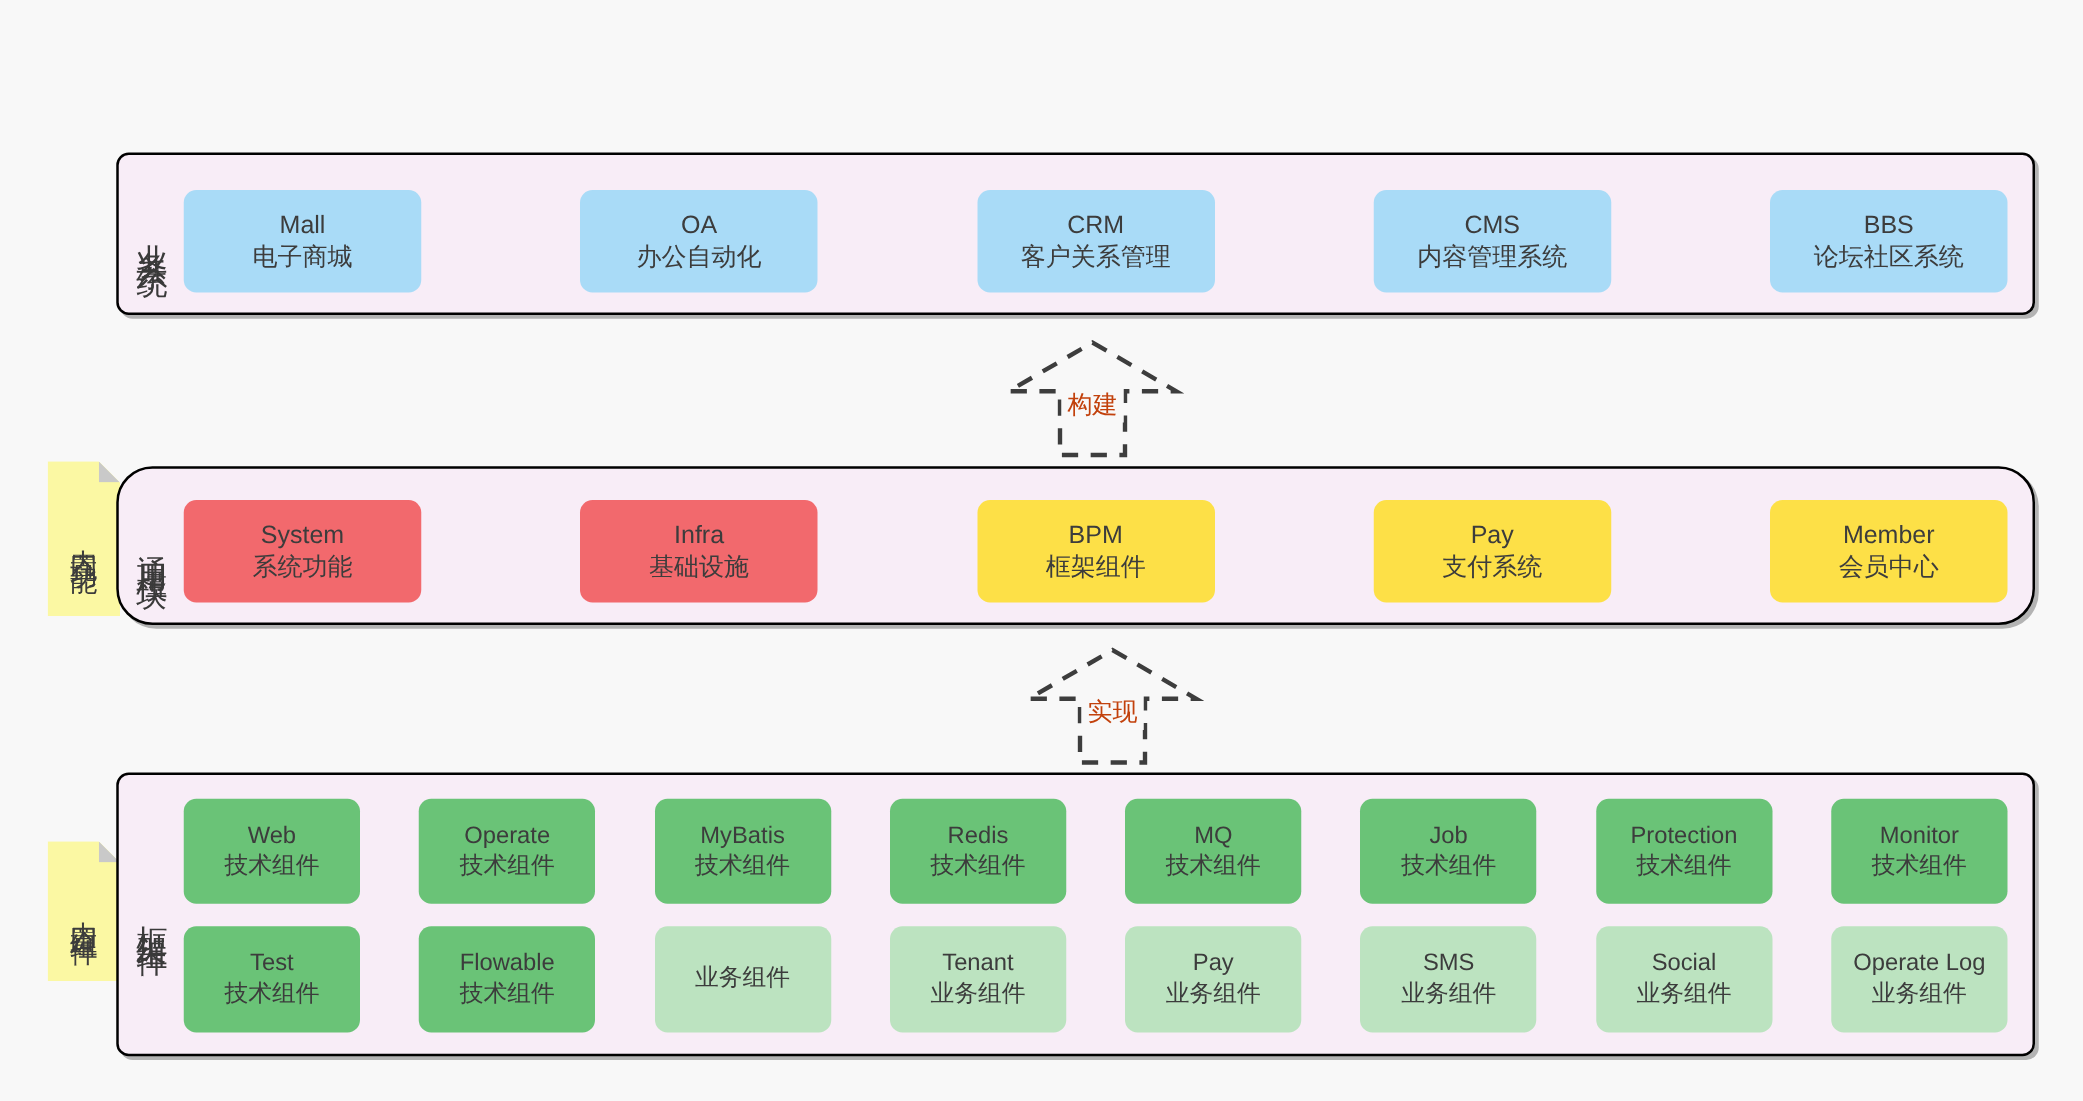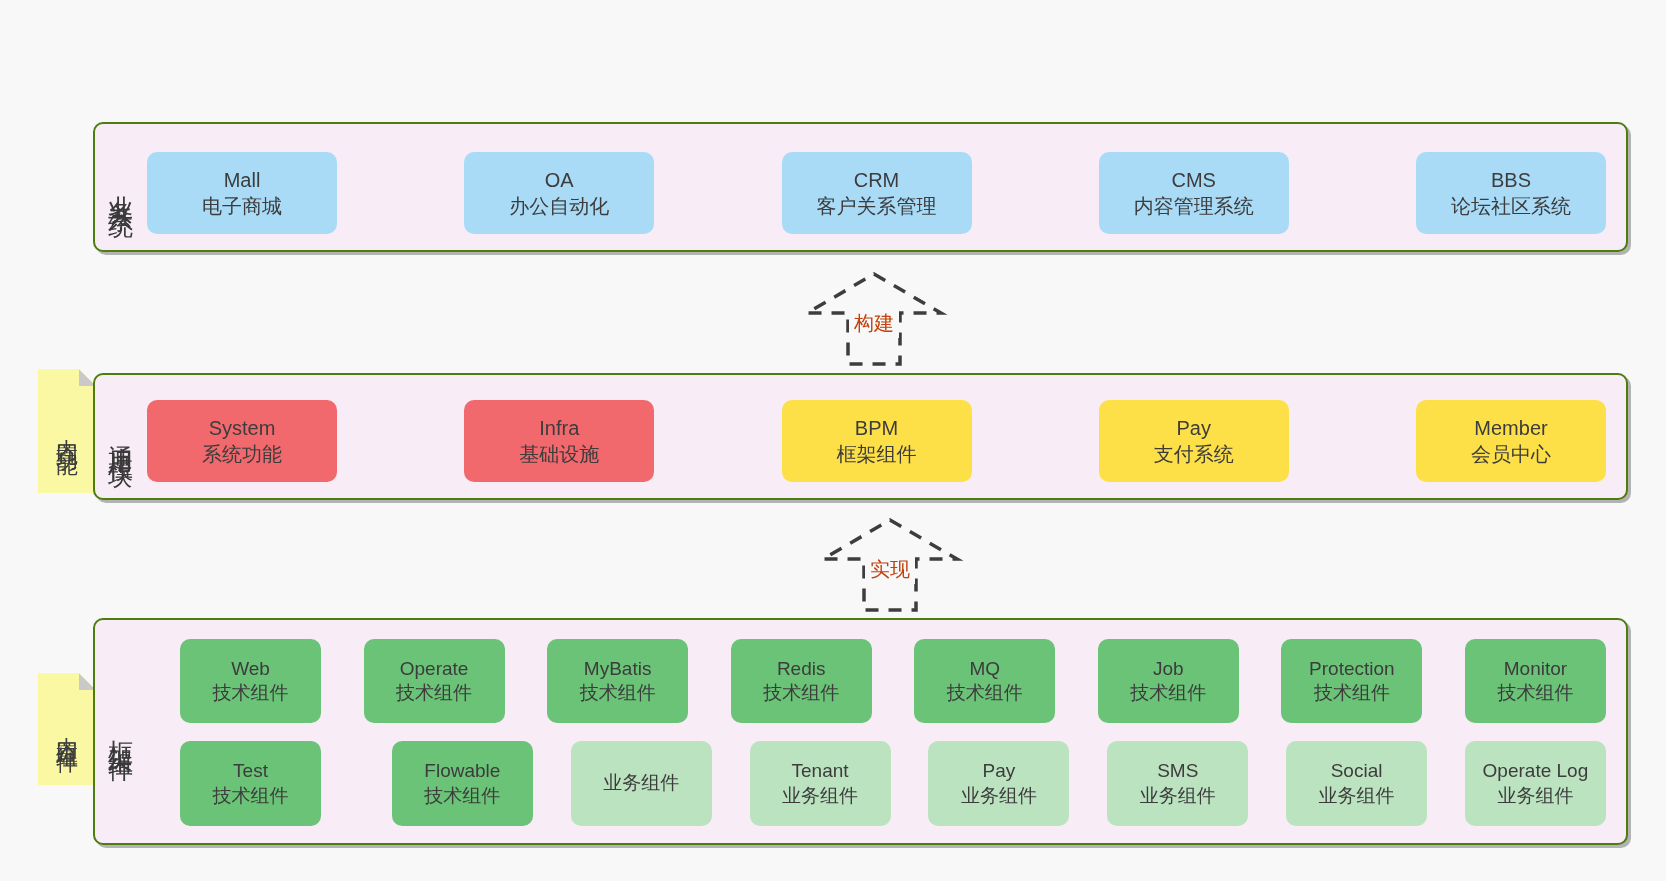--- a/index.html
+++ b/index.html
@@ -5,26 +5,26 @@
   html,body{margin:0;padding:0;}
   body{
     width:1666px;height:881px;position:relative;overflow:hidden;
     background:#f8f8f8;
     font-family:"Liberation Sans","DejaVu Sans",sans-serif;
     color:#3c3c3c;
   }
   
   .panel{
     position:absolute;left:93px;width:1535px;box-sizing:border-box;
-    background:#f8edf7;border:2px solid #4d7c0f;border-radius:10px;
+    background:#f8edf7;border:2px solid #000000;border-radius:10px;
     box-shadow:3px 3px 0 rgba(0,0,0,0.28);
     z-index:2;
   }
   .panel-1{top:122px;height:130px;}
-  .panel-2{top:373px;height:127px;}
+  .panel-2{top:373px;height:127px;border-radius:29px;}
   .panel-3{top:618px;height:227px;}
   .side-label{
     position:absolute;left:13px;top:50%;transform:translateY(-50%);
     writing-mode:vertical-rl;text-orientation:upright;
     font-size:25px;letter-spacing:6px;color:#3a3a3a;line-height:1;
     white-space:nowrap;
   }
   .row{
     position:absolute;left:52px;right:20px;
     display:flex;justify-content:space-between;align-items:stretch;
@@ -38,21 +38,21 @@
     border-radius:10px;display:flex;flex-direction:column;
     align-items:center;justify-content:center;text-align:center;
     font-size:20px;line-height:1.32;padding:2px 4px;box-sizing:border-box;
   }
   .box .t,.box .s{width:100%;}
   .wide{width:190px;}
   .narrow{width:141px;font-size:19px;line-height:1.28;}
   .blue{background:#a9dbf7;}
   .red{background:#f2696d;}
   .pink{background:#fde047;}
-  .green{background:#6ac377;margin-left:33px;}
+  .green{background:#6ac377;}
   .lightgreen{background:#bce3c0;}
   
   .tag{
     position:absolute;left:38px;width:58px;z-index:1;
     background:#fbf8a3;
     clip-path:polygon(0 0,calc(100% - 17px) 0,100% 17px,100% 100%,0 100%);
     display:flex;align-items:center;justify-content:center;
   }
   .tag::after{
     content:"";position:absolute;top:0;right:0;width:17px;height:17px;

